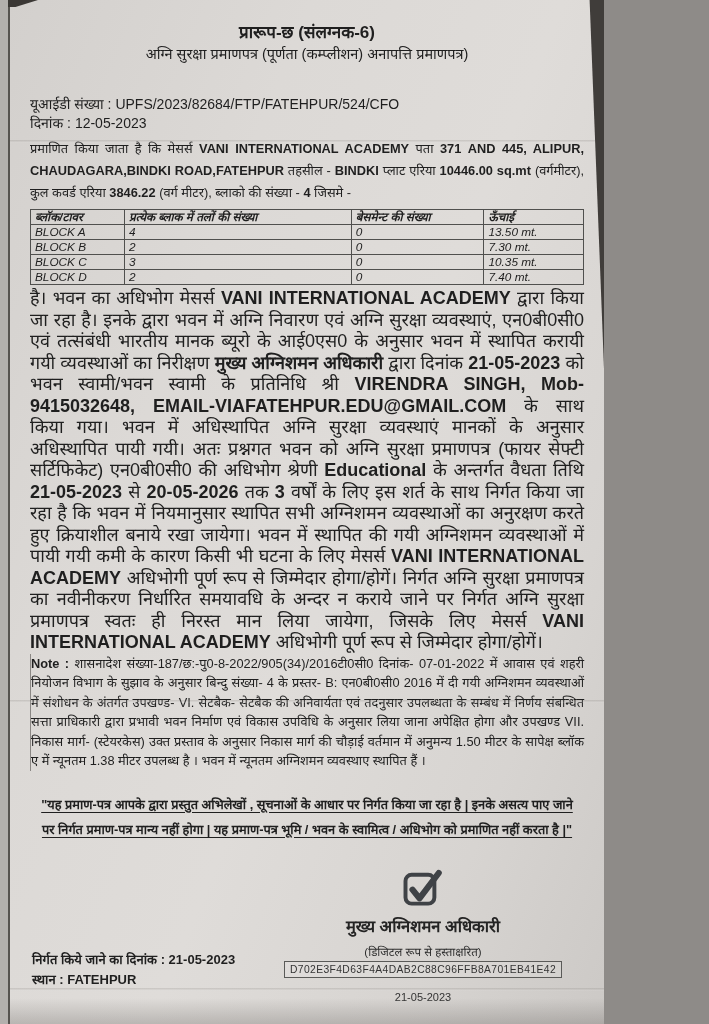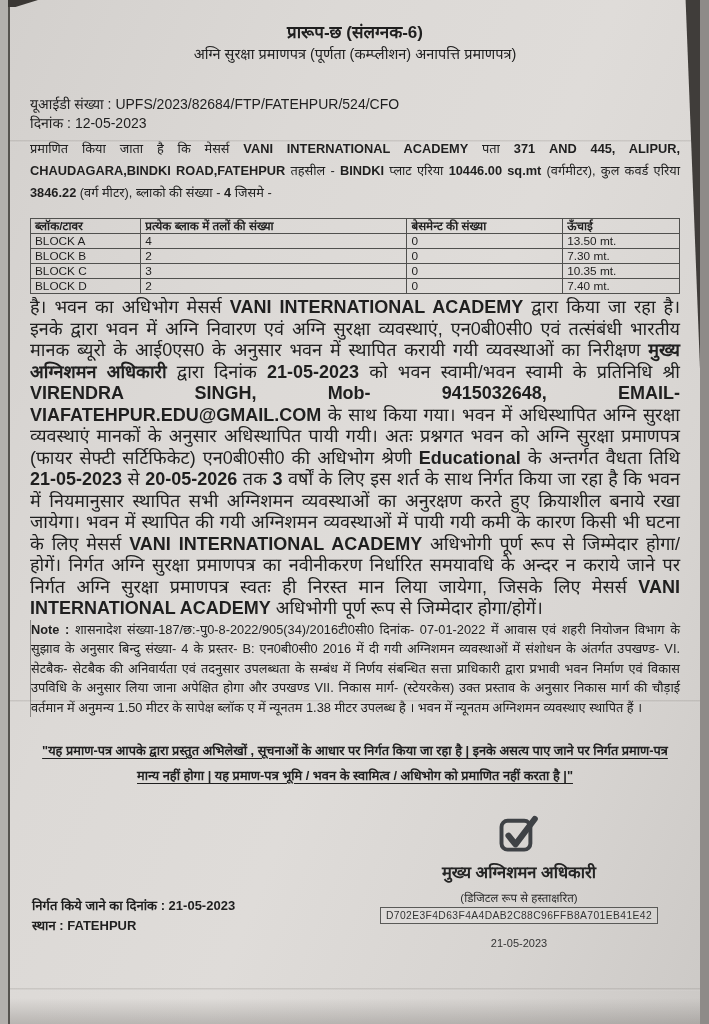--- a/index.html
+++ b/index.html
@@ -2,21 +2,21 @@
 <html><head>
 <meta charset="utf-8">
 <style>
   html,body{margin:0;padding:0;}
   body{
     width:709px;height:1024px;
     background:#8e8b88;
     font-family:"Liberation Sans","DejaVu Sans",sans-serif;
     -webkit-font-smoothing:antialiased;
   }
-  .photo{position:relative;width:700px;height:1024px;overflow:hidden;background:#a9a6a3;}
+  .photo{position:relative;width:604px;height:1024px;overflow:hidden;background:#a9a6a3;}
   .paper{
     position:absolute;left:10px;top:0;right:0;bottom:0;
     background:linear-gradient(112deg,#d3d0cd 0%,#dcd9d6 30%,#dfdcd9 55%,#d7d4d1 80%,#ccc9c6 100%);
     color:#1f1f1f;
     padding:14px 20px 0 20px;
     box-sizing:border-box;
   }
   .edge-left{position:absolute;left:8px;top:0;bottom:0;width:2px;background:#56534f;z-index:5;}
   .edge-strip{position:absolute;left:0;top:0;bottom:0;width:8px;background:#b3b0ad;z-index:4;}
   .corner-tl{position:absolute;left:8px;top:0;width:30px;height:7px;background:#3b3835;clip-path:polygon(0 0,100% 0,25% 100%,0 100%);z-index:6;}
@@ -27,21 +27,21 @@
   .c1{top:140px}.c2{top:700px}.c3{top:988px}
   .shade-bottom{position:absolute;left:0;right:0;bottom:0;height:26px;z-index:3;
     background:linear-gradient(to bottom,rgba(0,0,0,0),rgba(90,86,82,.28));}
 
   .b{font-weight:bold;}
   .title{font-size:17px;font-weight:bold;text-align:center;margin-top:6px;}
   .subtitle{font-size:14.5px;text-align:center;}
   .meta{margin-top:32px;font-size:14px;font-weight:normal;line-height:19px;}
   .intro{margin-top:5px;font-size:12.8px;line-height:22px;text-align:justify;}
 
-  table.blocks{width:100%;border-collapse:collapse;margin-top:14px;font-size:11.8px;}
+  table.blocks{width:100%;border-collapse:collapse;margin-top:5px;font-size:11.8px;font-style:italic;}
   table.blocks th,table.blocks td{
     border:1px solid #50504e;padding:0 4px;height:14px;text-align:left;
     font-weight:normal;vertical-align:middle;line-height:14px;
   }
   table.blocks th{font-weight:bold;}
   .w1{width:17%}.w2{width:41%}.w3{width:24%}.w4{width:18%}
 
   .bodytext{margin-top:3px;font-size:18px;line-height:21.5px;text-align:justify;}
   .note{margin-top:0;font-size:12.8px;line-height:19.5px;text-align:justify;
     border-left:1px solid #8a8784;}

